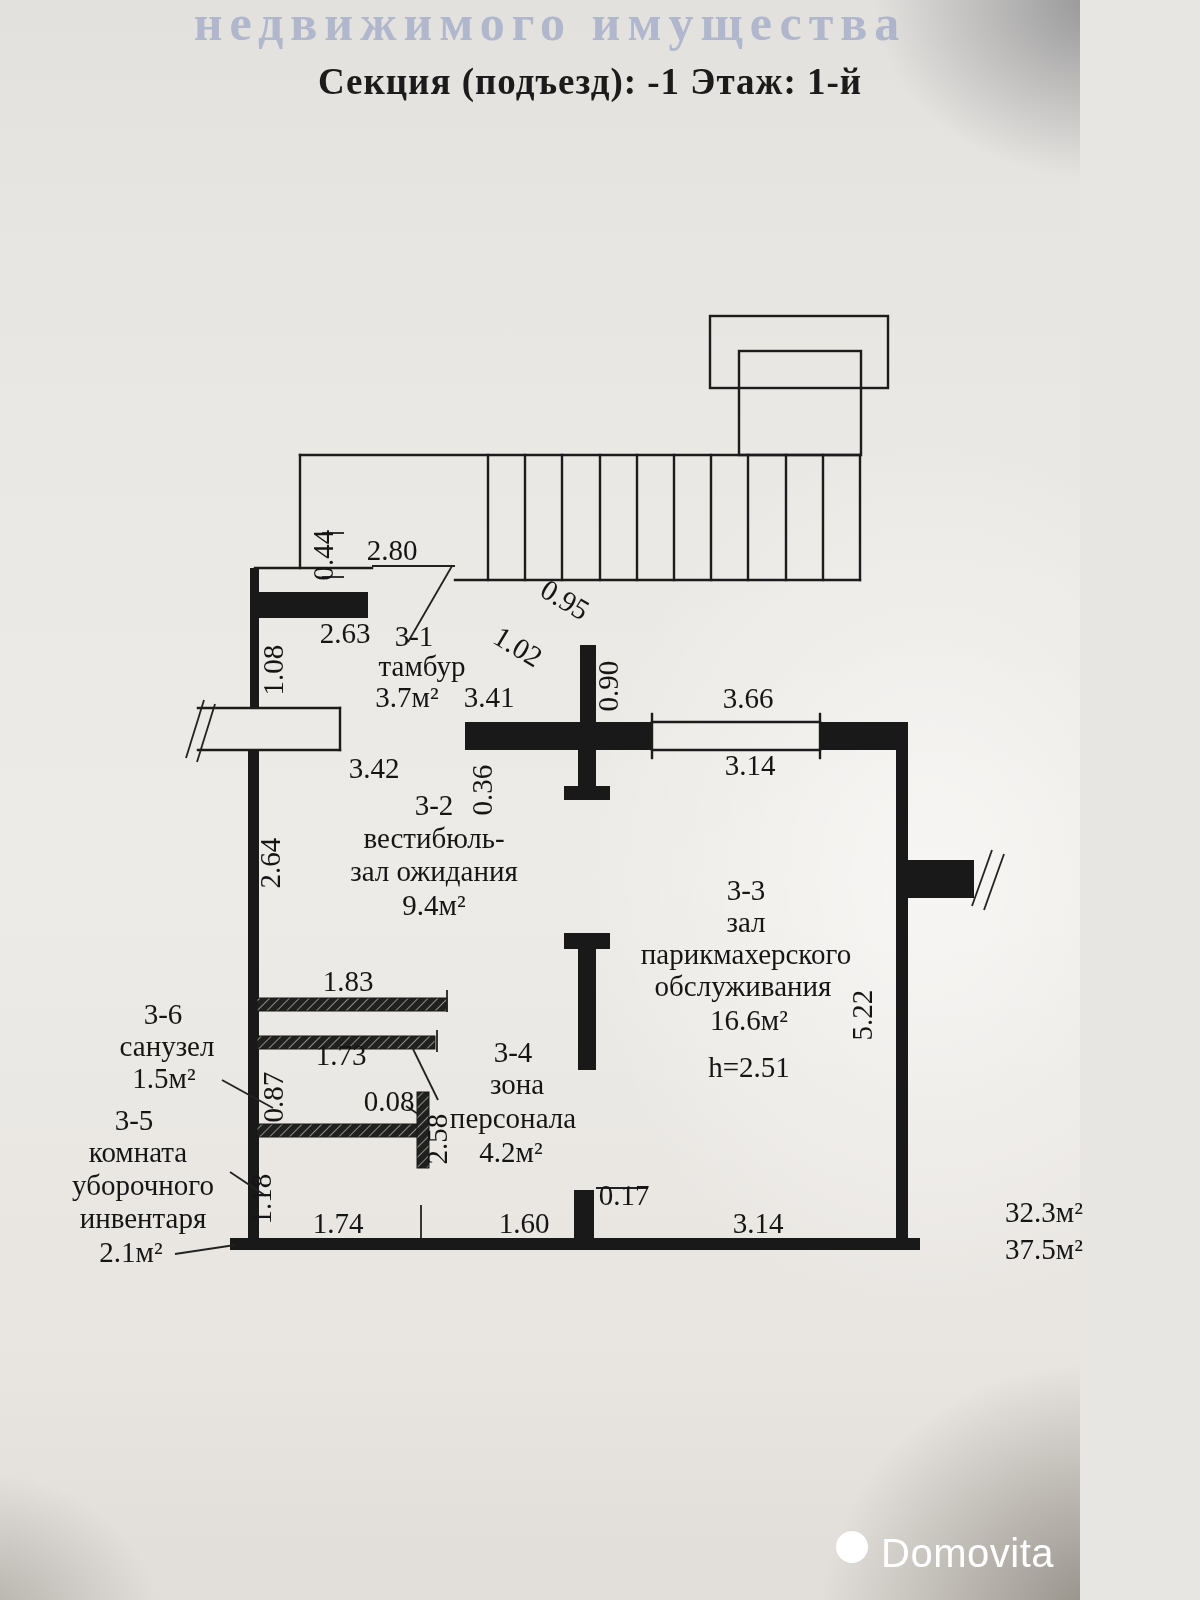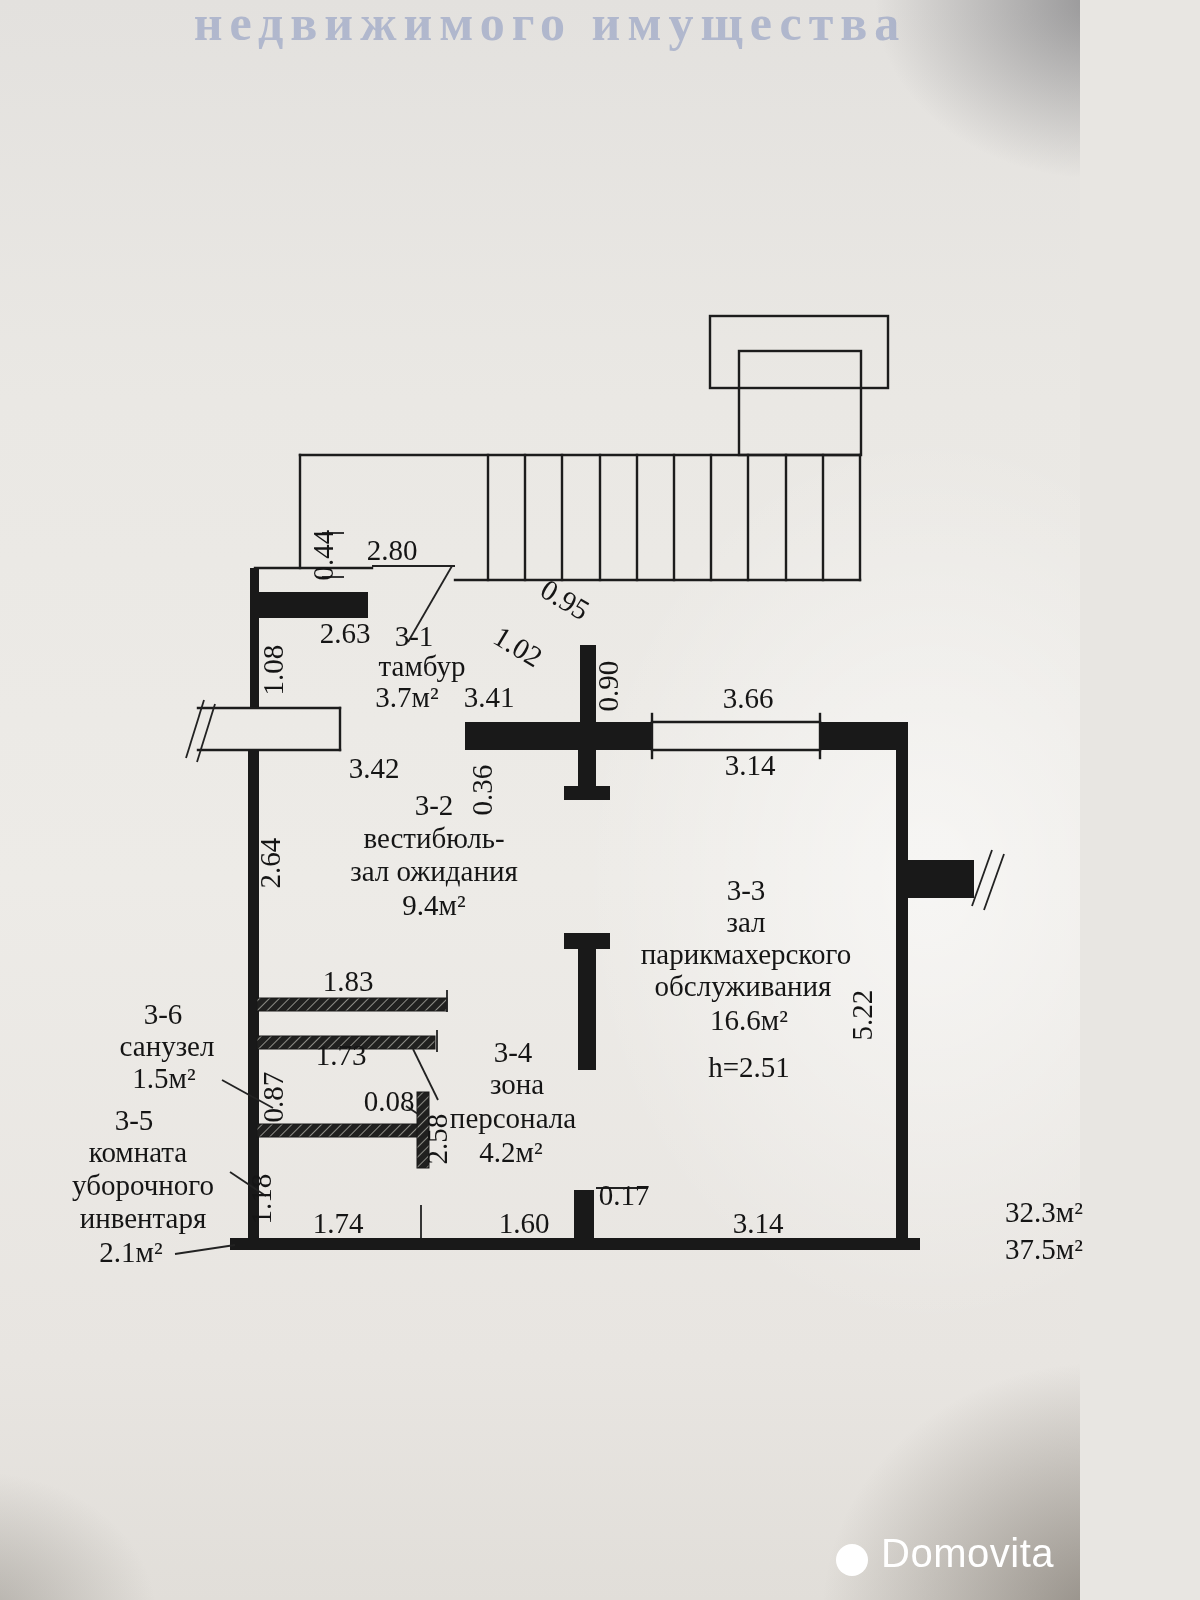--- a/index.html
+++ b/index.html
@@ -31,34 +31,35 @@
     font-size:37px;font-weight:600;color:#1b1b1b;letter-spacing:1px;
   }
   svg.plan{position:absolute;left:0;top:0;}
   .ln{stroke:#1c1c1c;stroke-width:2.4;fill:none;stroke-linecap:square;}
   .thin{stroke:#222;stroke-width:1.8;fill:none;}
   .wall{fill:#191919;stroke:none;}
   .hw{fill:url(#hatch);stroke:#191919;stroke-width:1;}
   .t{font-family:"Liberation Serif","DejaVu Serif",serif;font-size:29px;fill:#151515;}
   .brand{
     position:absolute;right:26px;bottom:24px;
-    display:flex;align-items:flex-end;gap:13px;
+    display:flex;align-items:flex-start;gap:13px;
     font-family:"Liberation Sans","DejaVu Sans",sans-serif;
     color:#ffffff;font-size:40px;font-weight:500;letter-spacing:0.5px;
   }
   .brand .dot{width:32px;height:32px;border-radius:50%;background:#ffffff;display:inline-block;}
 </style>
 </head>
 <body>
 
 <div class="page">
   <div class="photo-bg"></div>
 
   <div class="watermark-top">недвижимого имущества</div>
 
+  <div class="title">Секция (подъезд): -1  Этаж: 1-й</div>
 
   <svg class="plan" width="1200" height="1600" viewBox="0 0 1200 1600">
     <defs>
       <pattern id="hatch" width="7" height="7" patternUnits="userSpaceOnUse" patternTransform="rotate(45)">
         <rect width="7" height="7" fill="#20201f"></rect>
         <line x1="0" y1="0" x2="0" y2="7" stroke="#8d8d87" stroke-width="2"></line>
       </pattern>
     </defs>
 
     <g>

